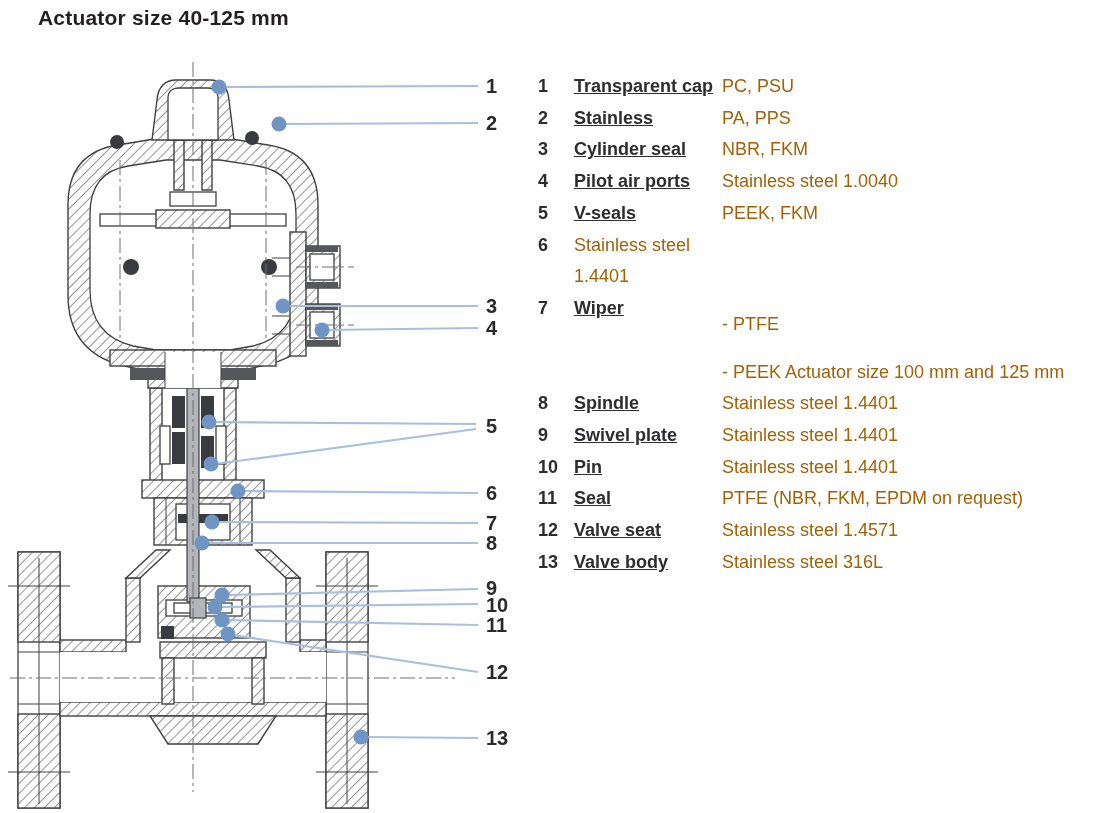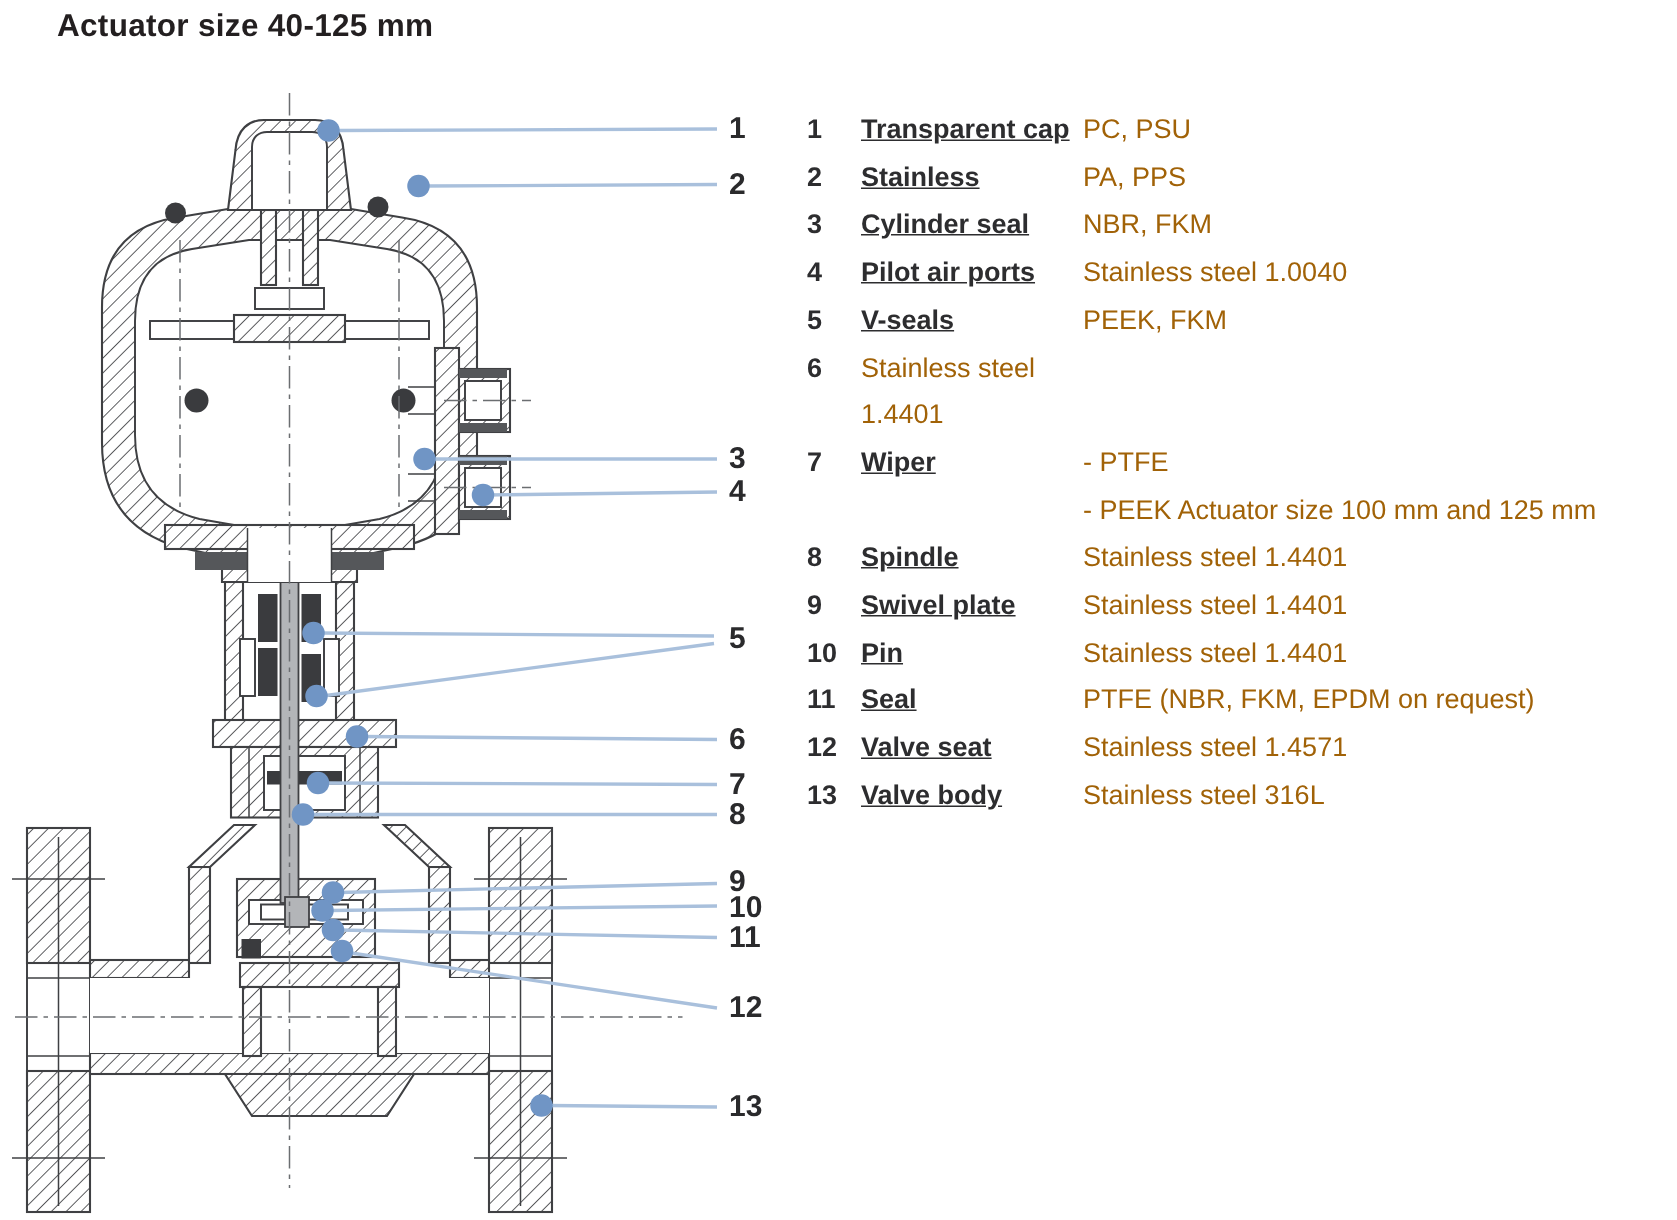--- a/index.html
+++ b/index.html
@@ -28,21 +28,21 @@
   .callout-num{
     position:absolute;transform:translateY(-50%);
     font-size:20px;font-weight:bold;color:#2a2a2c;line-height:1;
   }
   
   .legend{position:absolute;left:538px;top:71px;width:578px;font-size:18px;color:#2d2d2f;}
   .lrow{display:grid;grid-template-columns:36px 148px 1fr;line-height:31.7px;}
   .lnum{font-weight:bold;}
   .lname{font-weight:bold;text-decoration:underline;}
   .lmat{color:#a16207;font-weight:normal;}
-  .lmat div{line-height:31.7px;}
+  .lmat div{line-height:31.7px;margin-top:16px;}
 </style>
 </head>
 <body>
 
 <div class="title">Actuator size 40-125 mm</div>
 
 <svg width="1118" height="813" viewBox="0 0 1118 813">
   <defs>
     <pattern id="hatch" width="7" height="7" patternUnits="userSpaceOnUse" patternTransform="rotate(45)">
       <rect width="7" height="7" fill="#ffffff"></rect>

